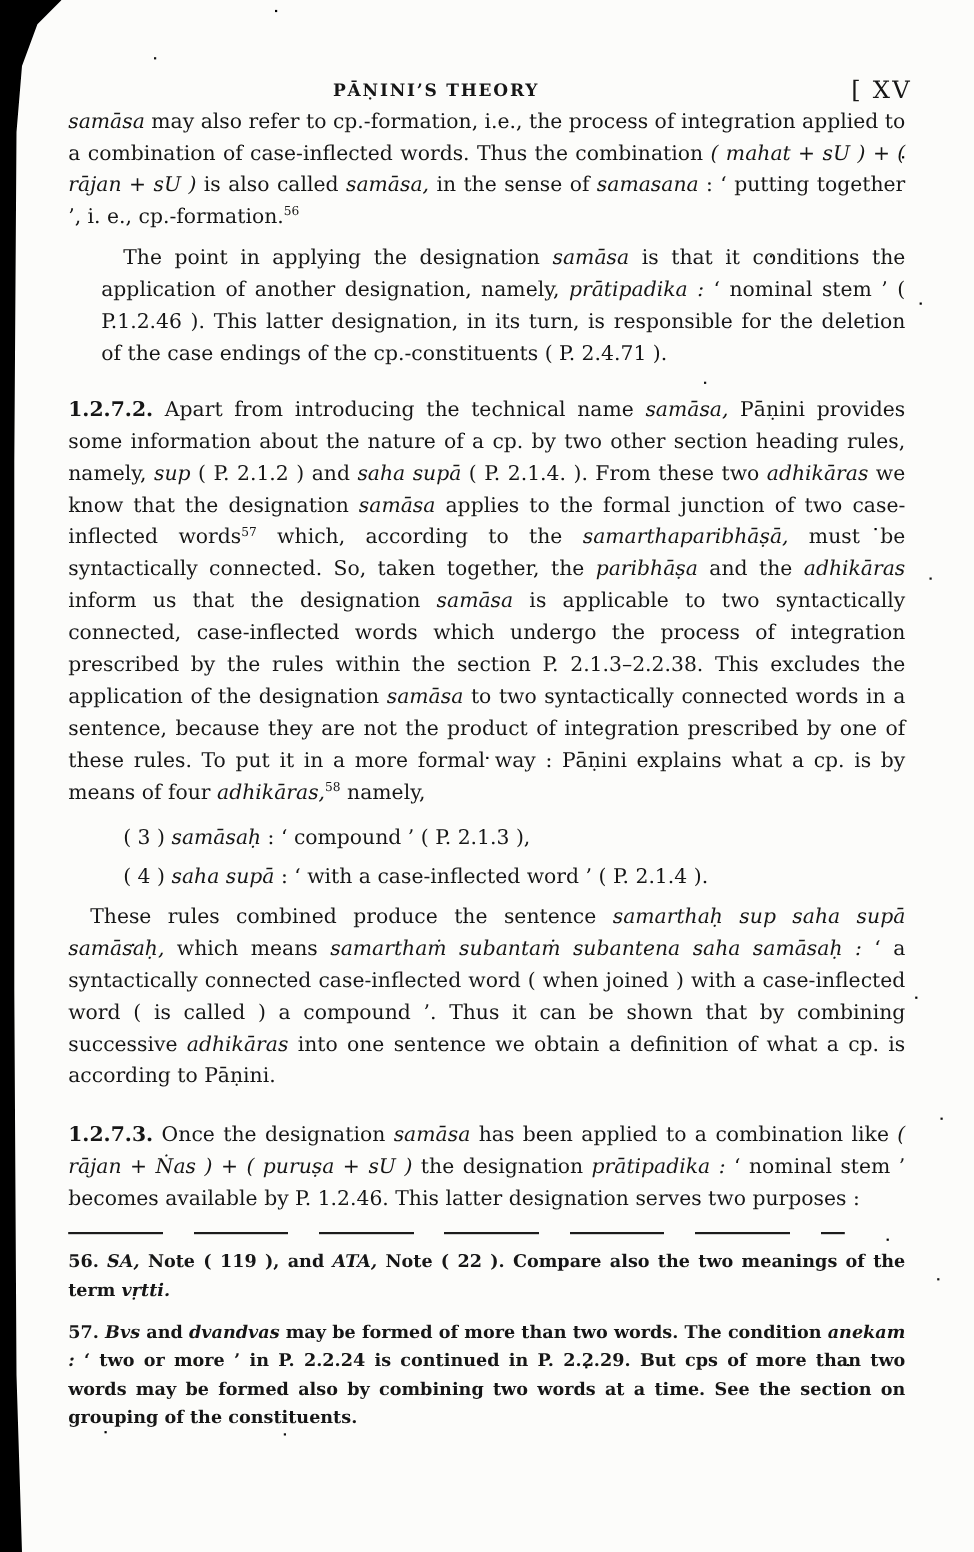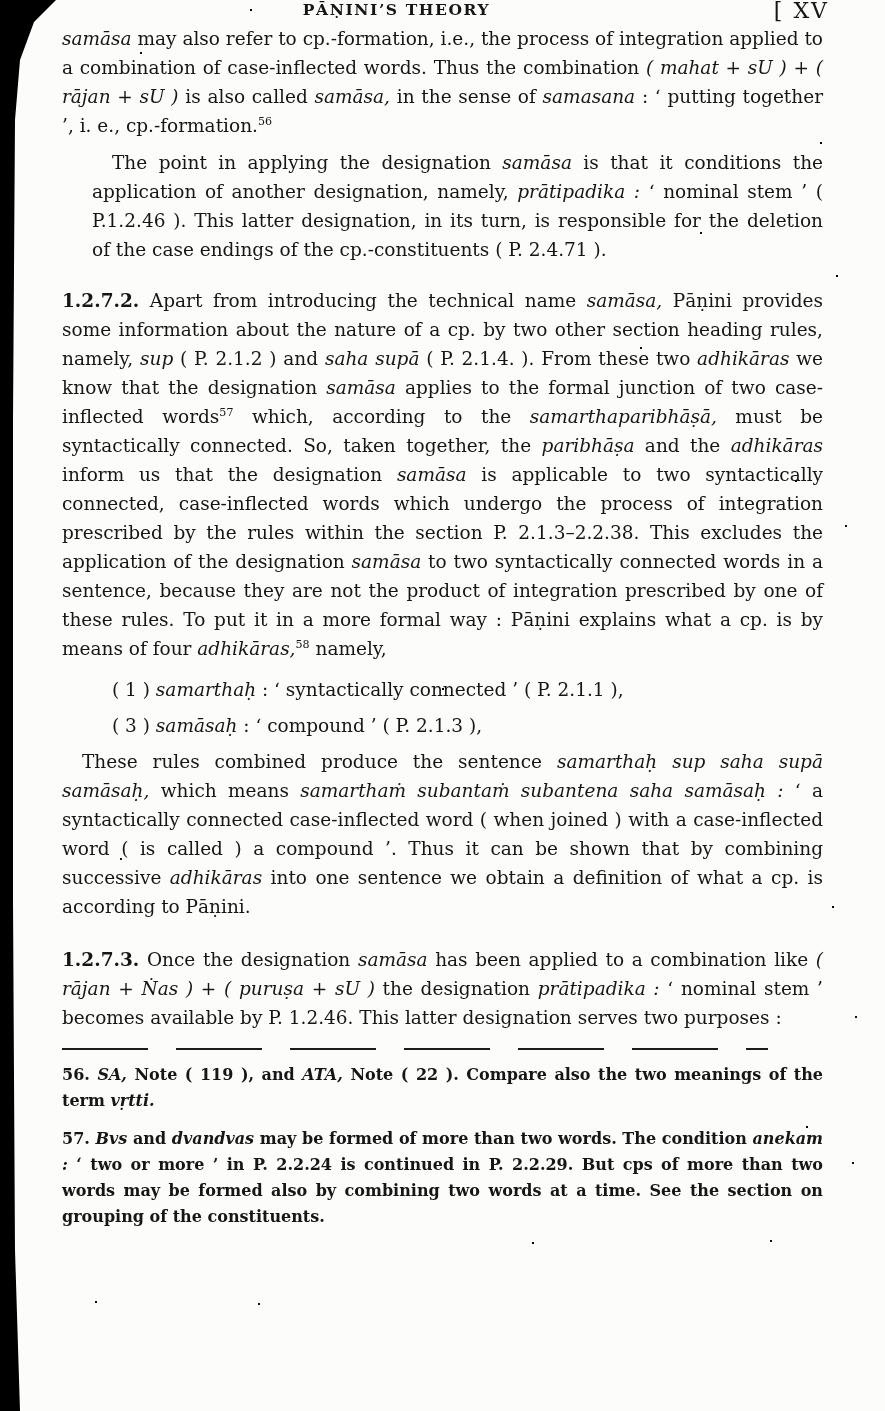--- a/index.html
+++ b/index.html
@@ -2,21 +2,21 @@
 <html><head>
 <meta charset="utf-8">
 <style>
   html,body{margin:0;padding:0;}
   body{
     width:885px;height:1411px;overflow:hidden;position:relative;
     background:#fcfcfa;color:#161616;
     font-family:"DejaVu Serif","Liberation Serif",serif;
   }
   .content{position:absolute;left:62px;width:761px;top:0;}
-  .header{position:relative;height:24px;}
+  .header{position:relative;margin-top:72px;height:24px;}
   .header .title{
     position:absolute;left:50%;transform:translateX(-50%) translateX(-46px);
     font-weight:bold;font-size:15.5px;letter-spacing:1.6px;white-space:nowrap;
   }
   .header .pagenum{position:absolute;right:-6px;top:-2px;font-size:22px;letter-spacing:2px;}
   .body-text{font-size:18.5px;line-height:29px;text-align:justify;}
   p{margin:0;}
   .indent{text-indent:20px;}
   sup{font-size:0.6em;line-height:0;vertical-align:super;}
   .it{font-style:italic;}
@@ -63,22 +63,22 @@
 
   <div class="body-text">
 
     <p id="para1"><span class="it">samāsa</span><span> may also refer to cp.-formation, i.e., the process of integration applied to a combination of case-inflected words.  Thus the combination </span><span class="it">( mahat + sU ) + ( rājan + sU )</span><span> is also called </span><span class="it">samāsa,</span><span> in the sense of </span><span class="it">samasana</span><span> : ‘ putting together ’, i. e., cp.-formation.</span><sup>56</sup></p>
 
     <p id="para2" class="indent"><span>The point in applying the designation </span><span class="it">samāsa</span><span> is that it conditions the application of another designation, namely, </span><span class="it">prātipadika :</span><span> ‘ nominal stem ’ ( P.1.2.46 ).  This latter designation, in its turn, is responsible for the deletion of the case endings of the cp.-constituents ( P. 2.4.71 ).</span></p>
 
     <p id="sec1272"><span class="bd">1.2.7.2.</span><span>  Apart from introducing the technical name </span><span class="it">samāsa,</span><span> Pāṇini provides some information about the nature of a cp. by two other section heading rules, namely, </span><span class="it">sup</span><span> ( P. 2.1.2 ) and </span><span class="it">saha supā</span><span> ( P. 2.1.4. ).  From these two </span><span class="it">adhikāras</span><span> we know that the designation </span><span class="it">samāsa</span><span> applies to the formal junction of two case-inflected words</span><sup>57</sup><span> which, according to the </span><span class="it">samarthaparibhāṣā,</span><span> must be syntactically connected.  So, taken together, the </span><span class="it">paribhāṣa</span><span> and the </span><span class="it">adhikāras</span><span> inform us that the designation </span><span class="it">samāsa</span><span> is applicable to two syntactically connected, case-inflected words which undergo the process of integration prescribed by the rules within the section P. 2.1.3–2.2.38.  This excludes the application of the designation </span><span class="it">samāsa</span><span> to two syntactically connected words in a sentence, because they are not the product of integration prescribed by one of these rules.  To put it in a more formal way : Pāṇini explains what a cp. is by means of four </span><span class="it">adhikāras,</span><sup>58</sup><span> namely,</span></p>
 
     <div class="adhikara-list">
-      <p><span>( 1 ) </span><span class="it">samarthaḥ</span><span> : ‘ syntactically connected ’ ( P. 2.1.1 ),</span></p>
       <p><span>( 3 ) </span><span class="it">samāsaḥ</span><span> : ‘ compound ’ ( P. 2.1.3 ),</span></p>
+      <p><span>( 4 ) </span><span class="it">saha supā</span><span> : ‘ with a case-inflected word ’ ( P. 2.1.4 ).</span></p>
     </div>
 
     <p id="paraRules" class="indent"><span>These rules combined produce the sentence </span><span class="it">samarthaḥ sup saha supā samāsaḥ,</span><span> which means </span><span class="it">samarthaṁ subantaṁ subantena saha samāsaḥ :</span><span> ‘ a syntactically connected case-inflected word ( when joined ) with a case-inflected word ( is called ) a compound ’.  Thus it can be shown that by combining successive </span><span class="it">adhikāras</span><span> into one sentence we obtain a definition of what a cp. is according to Pāṇini.</span></p>
 
     <p id="sec1273"><span class="bd">1.2.7.3.</span><span>  Once the designation </span><span class="it">samāsa</span><span> has been applied to a combination like </span><span class="it">( rājan + Ṅas ) + ( puruṣa + sU )</span><span> the designation </span><span class="it">prātipadika :</span><span> ‘ nominal stem ’ becomes available by P. 1.2.46.  This latter designation serves two purposes :</span></p>
 
   </div>
 
   <div class="fnsep"></div>
 

